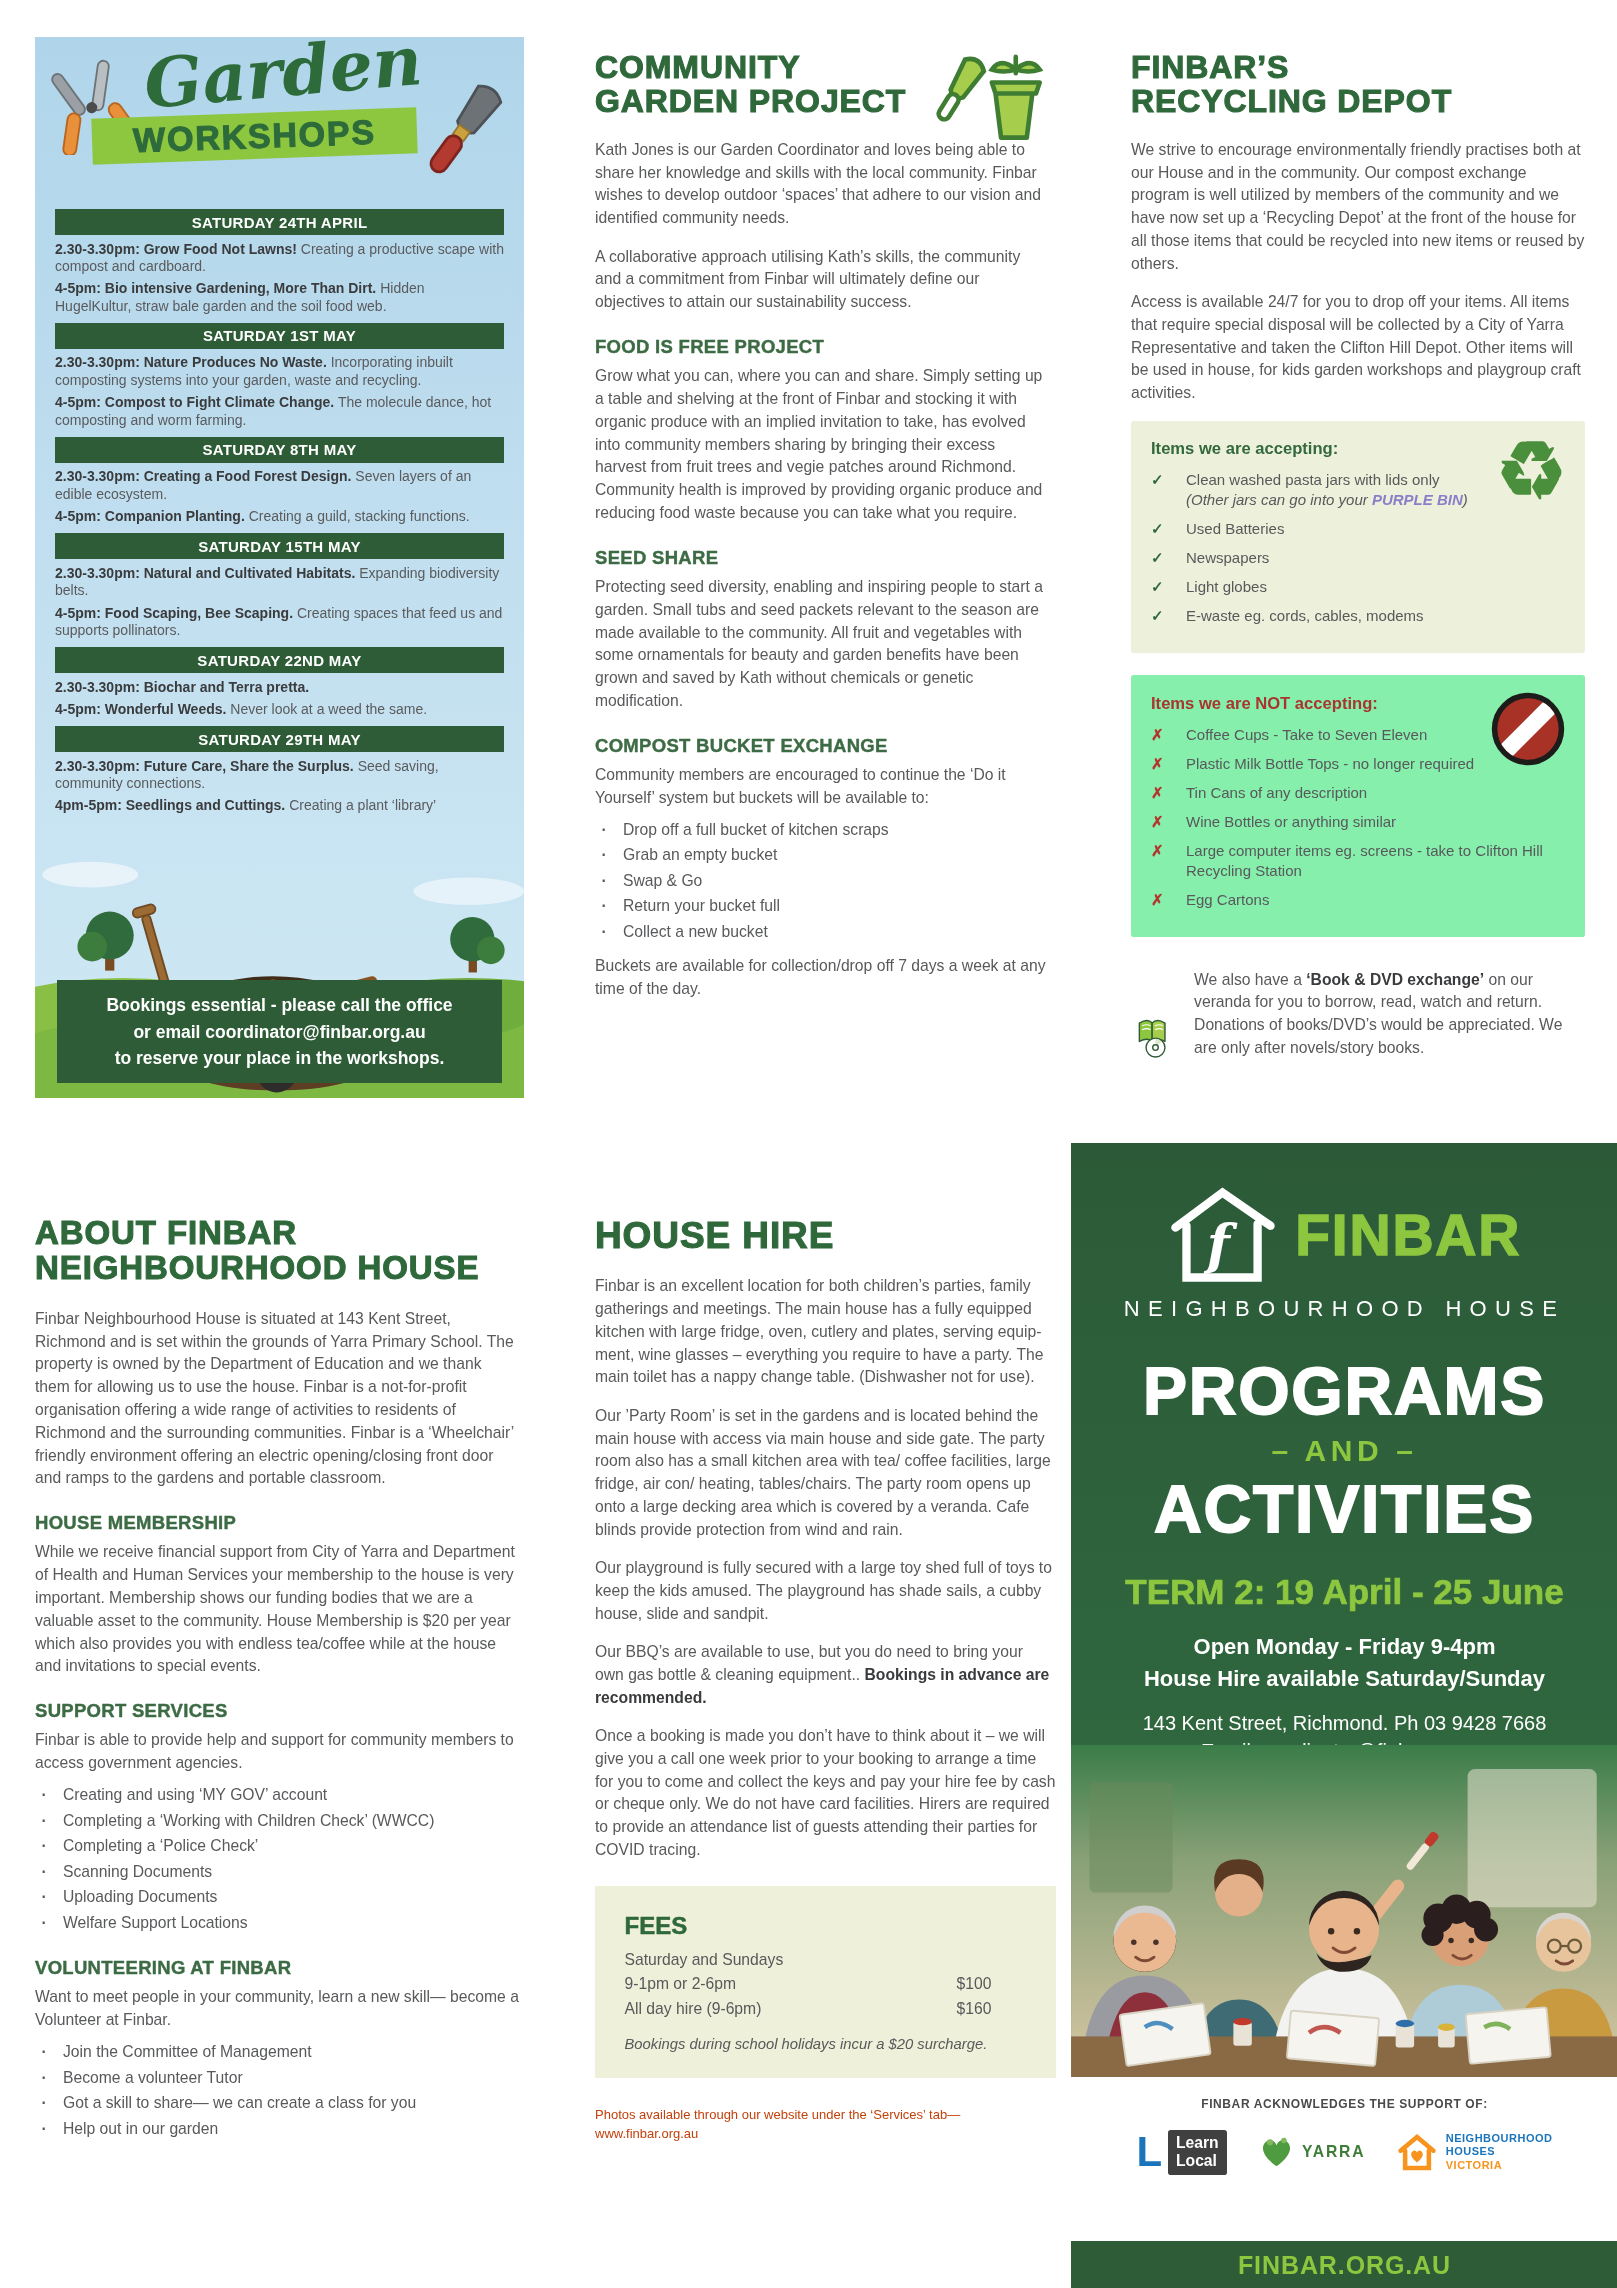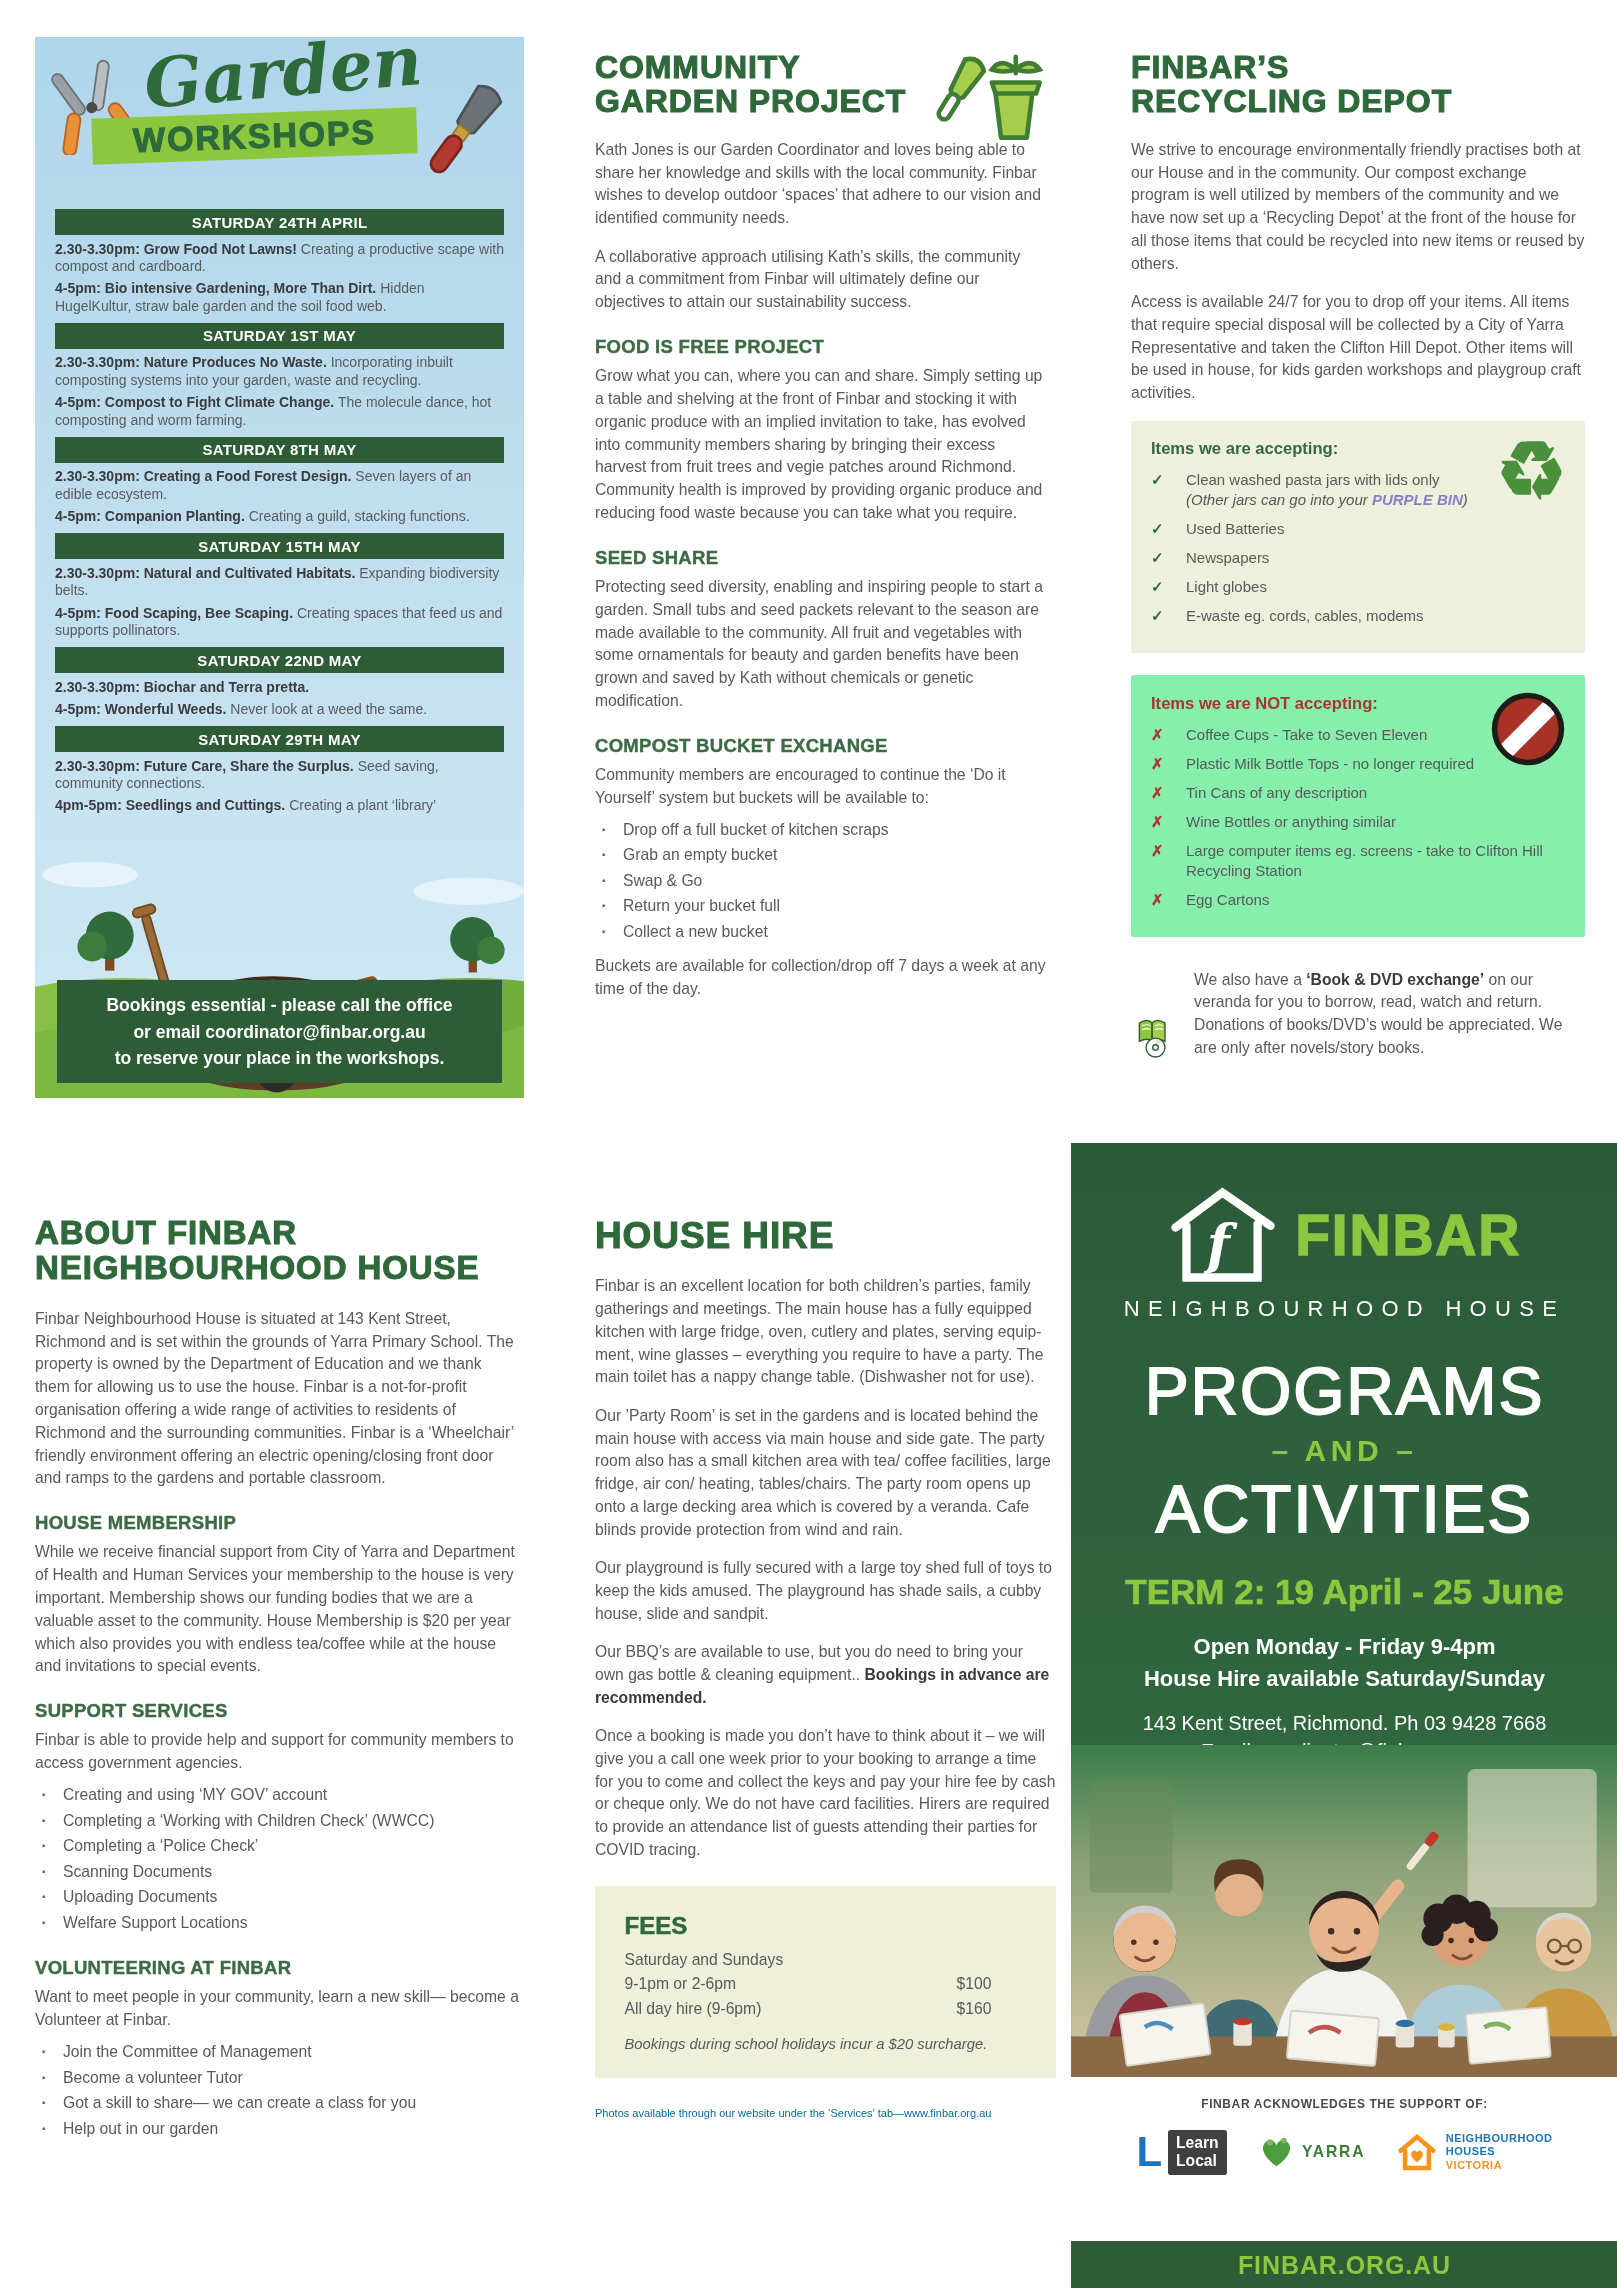--- a/index.html
+++ b/index.html
@@ -60,28 +60,28 @@
   .bookdvd p{font-size:15.7px;line-height:1.45;color:#58595b;margin:5.5px 0 0;}
   
   .col-left-bot{position:absolute;left:35px;top:1216px;width:485px;}
   .col-mid-bot{position:absolute;left:595px;top:1216px;width:461px;}
   .fees-box{background:#eef0da;padding:26px 29.5px;margin-top:24px;}
   .fees-h{font-size:24px;font-weight:800;color:#2f693b;margin:0 0 11px;-webkit-text-stroke:0.5px #2f693b;}
   .fees-sub{font-size:15.7px;color:#58595b;margin:0 0 3.7px;}
   .fee-row{display:flex;font-size:15.7px;color:#58595b;line-height:1.55;}
   .fee-label{width:332px;}
   .fees-note{font-style:italic;font-size:14.8px;color:#58595b;margin:14.8px 0 0;}
-  .photos-note{margin-top:28px;font-size:11px;line-height:1.45;color:#0369a1;}
+  .photos-note{margin-top:28px;font-size:13px;line-height:1.45;color:#c2410c;}
   
   .green-panel{position:absolute;left:1071px;top:1143px;width:547px;height:1146px;text-align:center;
                background:linear-gradient(180deg,#2c5a38 0%,#2f663e 50%,#3a7d49 100%);}
   .brand-row{display:flex;align-items:center;justify-content:center;gap:18.5px;padding-top:42px;}
   .brand{font-size:57px;font-weight:800;color:#8dc63f;letter-spacing:1.8px;-webkit-text-stroke:1.5px #8dc63f;}
   .brand-sub{font-size:22px;letter-spacing:8.3px;margin-top:11px;color:#ffffff;font-weight:500;}
-  .prog,.act{font-size:66px;font-weight:400;color:#fff;letter-spacing:1.8px;-webkit-text-stroke:1.8px #fff;line-height:1.05;}
+  .prog,.act{font-size:66px;font-weight:700;color:#fff;letter-spacing:1.8px;-webkit-text-stroke:1.8px #fff;line-height:1.05;}
   .prog{margin-top:35px;}
   .and-line{font-size:30px;font-weight:800;color:#8dc63f;letter-spacing:4.6px;margin:7.4px 0;}
   .term{font-size:35px;font-weight:800;color:#8dc63f;margin-top:28px;-webkit-text-stroke:0.7px #8dc63f;}
   .open-line{font-size:22px;font-weight:700;color:#fff;margin-top:5.5px;}
   .open-first{margin-top:22px;}
   .addr-line{font-size:20px;color:#fff;margin-top:5.5px;}
   .addr-first{margin-top:20px;}
   .panel-photo{position:absolute;left:0;top:602px;width:547px;height:332px;}
   .ack-area{position:absolute;left:0;top:934px;width:547px;height:164px;background:#ffffff;}
   .ack-title{font-size:12px;font-weight:700;color:#4a4a4a;letter-spacing:0.6px;margin-top:20px;}

